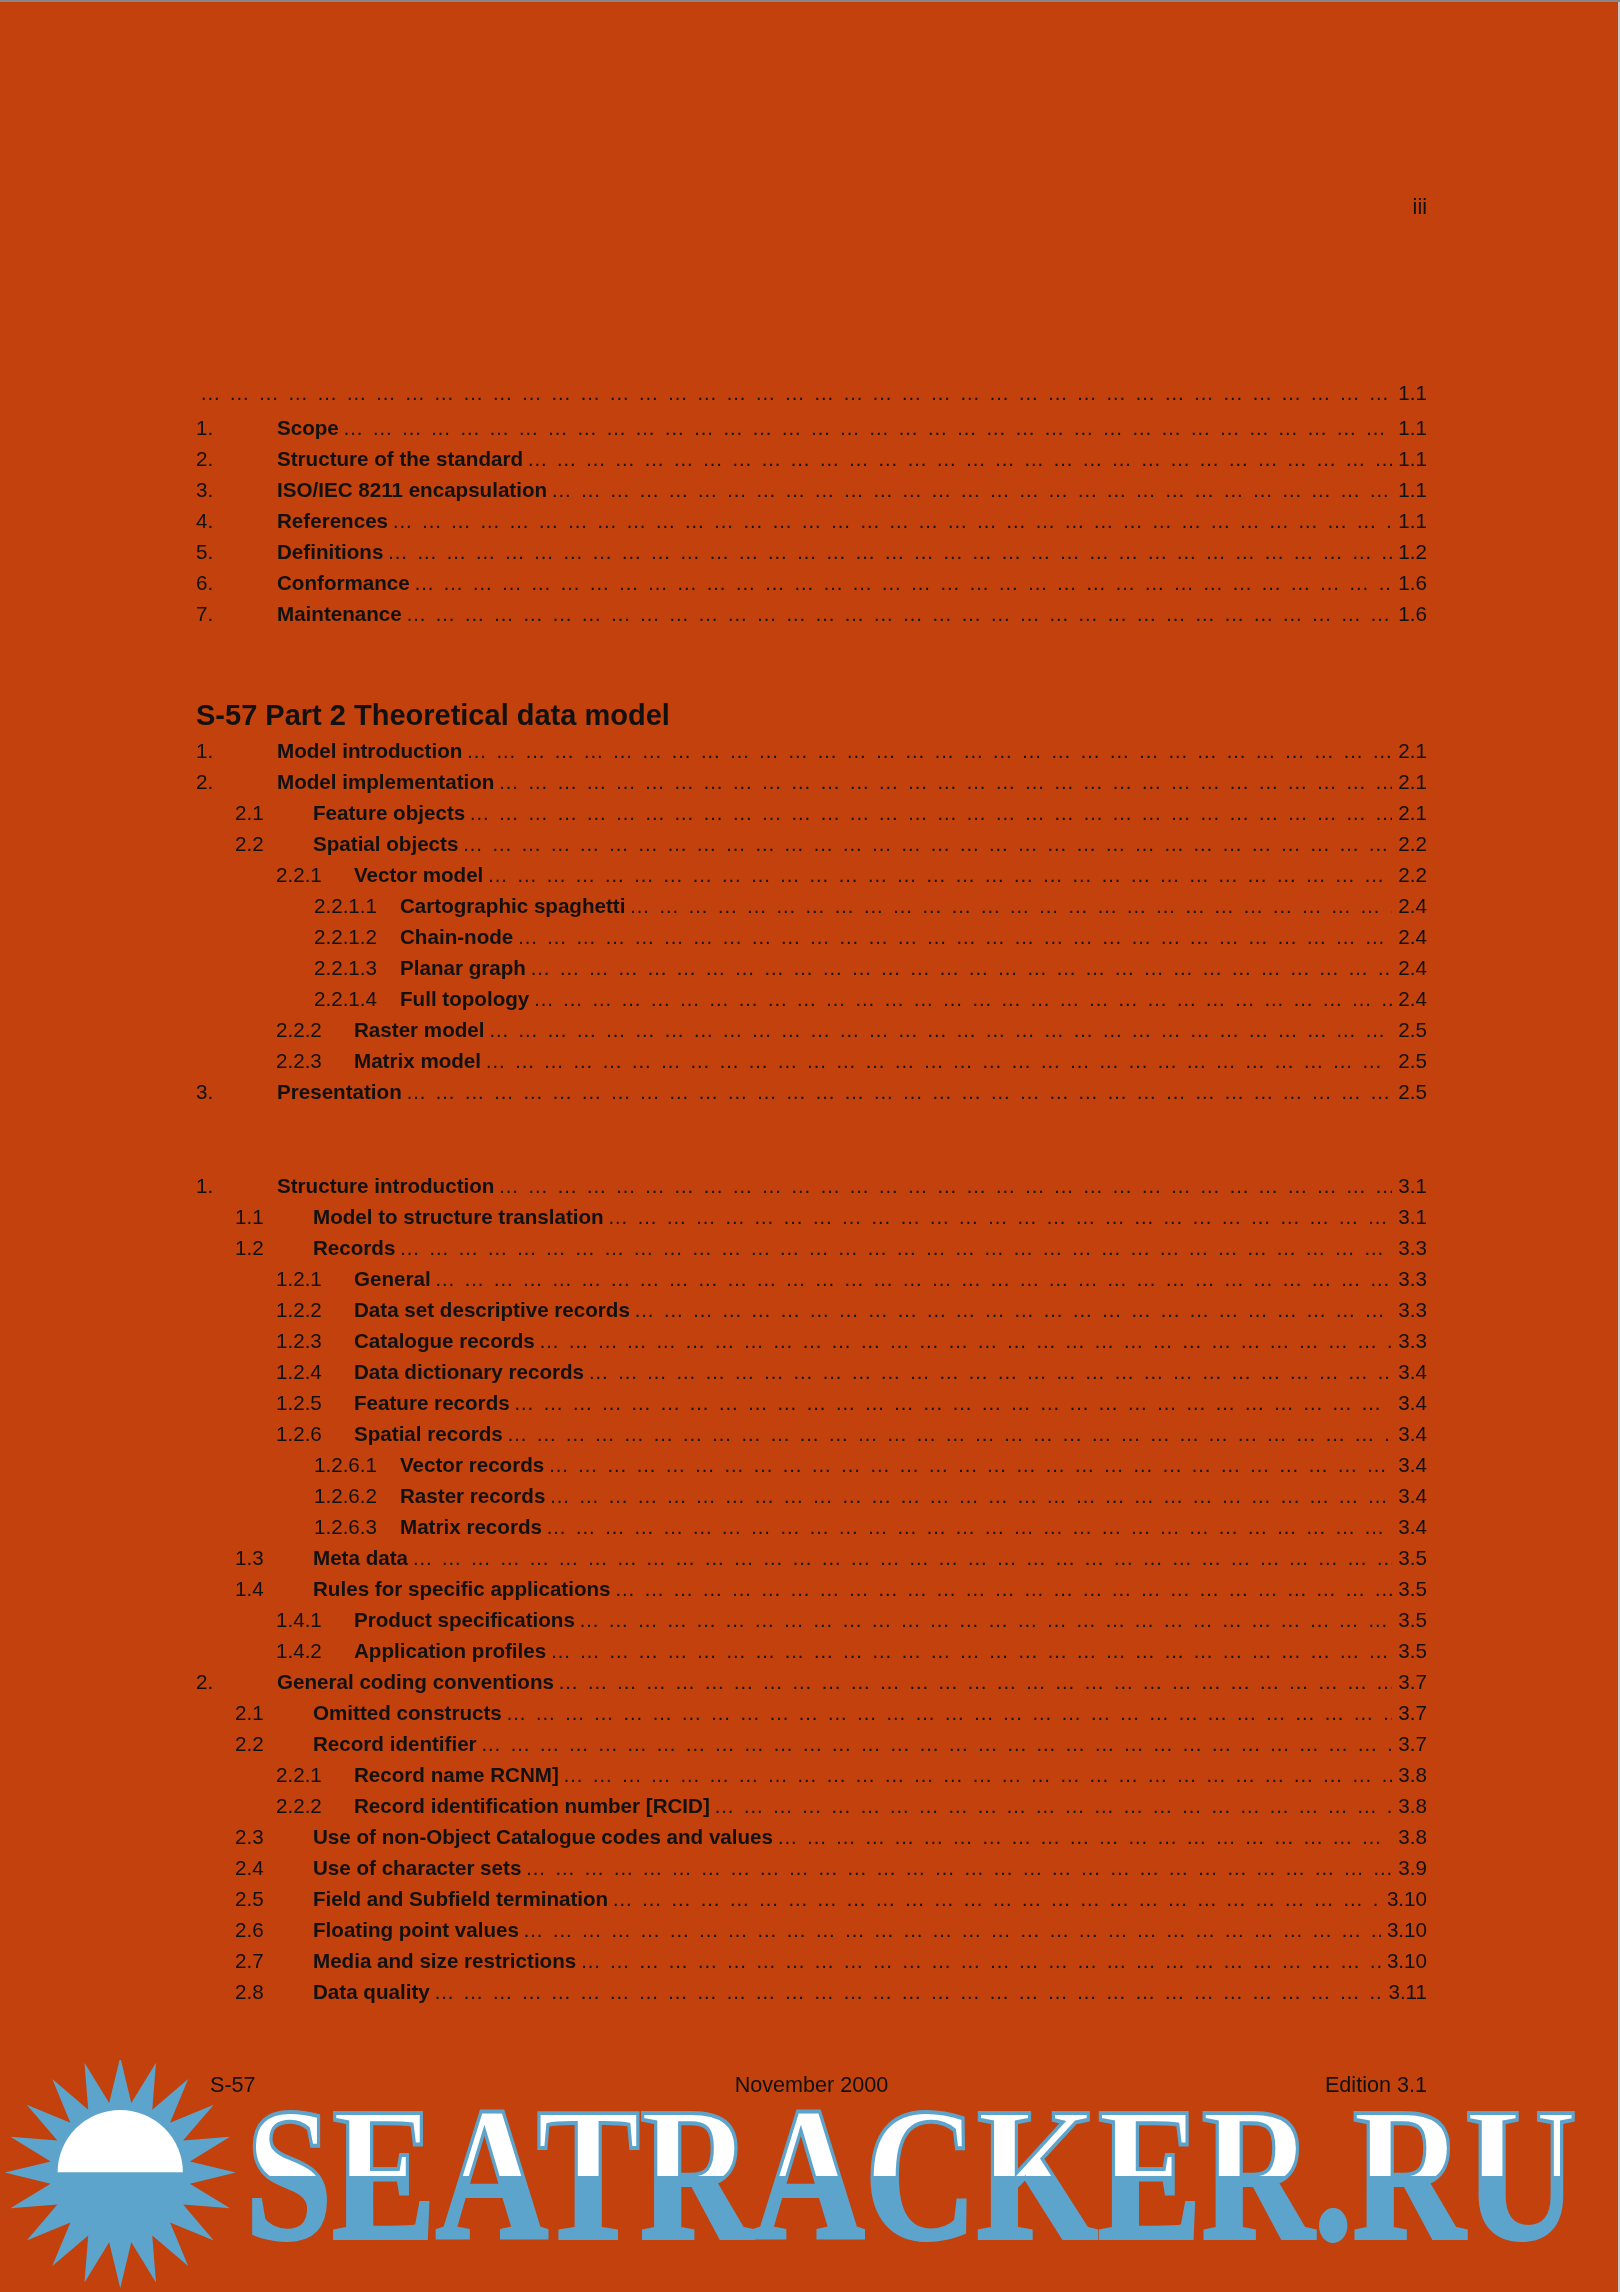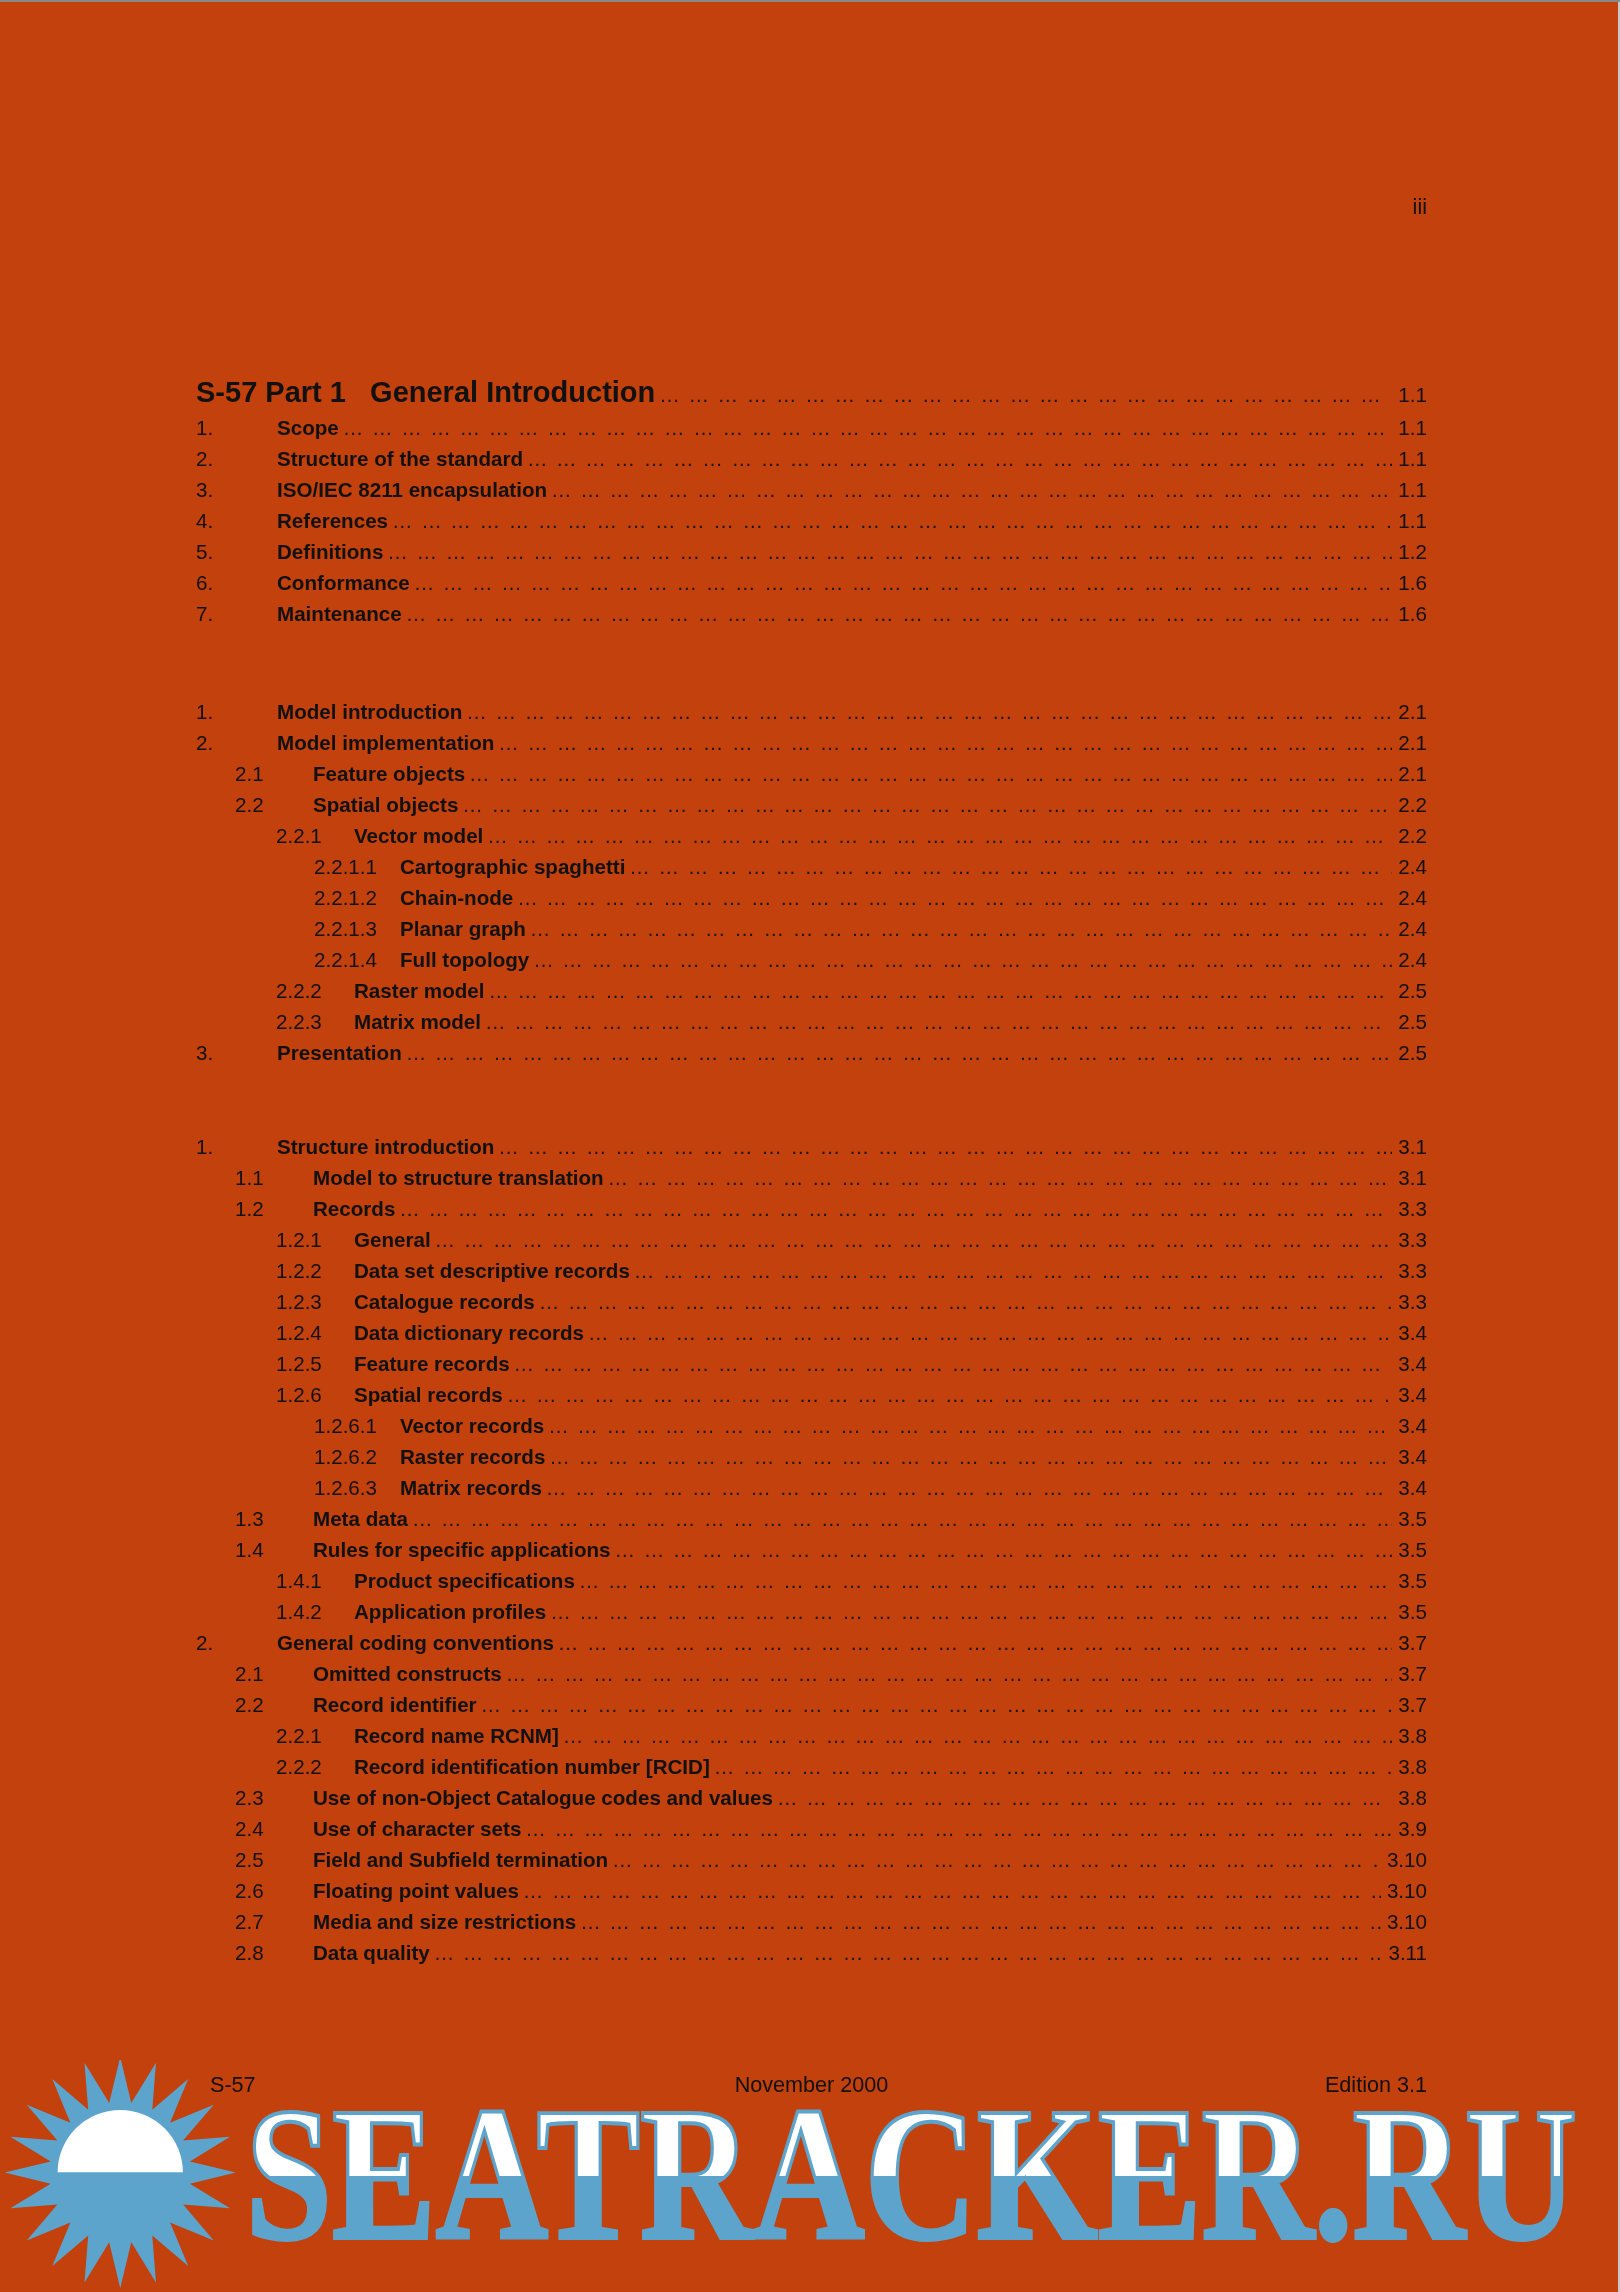--- a/index.html
+++ b/index.html
@@ -50,21 +50,20 @@
 <body>
 
 <div class="page">
 
   <div class="page-num">iii</div>
 
 
   <div class="toc">
       <div class="section">
         <div class="sec-header">
-          <span class="sec-title">S-57 Part 1   General Introduction</span>
           <span class="leader">… … … … … … … … … … … … … … … … … … … … … … … … … … … … … … … … … … … … … … … … … … … … … … … … … … … … … … … … … … … … </span>
           <span class="pg">1.1</span>
         </div>
         <div class="row lvl1">
           <span class="num">1.</span>
           <span class="label">Scope</span>
           <span class="leader">… … … … … … … … … … … … … … … … … … … … … … … … … … … … … … … … … … … … … … … … … … … … … … … … … … … … … … … … … … … … </span>
           <span class="pg">1.1</span>
         </div>
         <div class="row lvl1">
@@ -98,20 +97,23 @@
           <span class="pg">1.6</span>
         </div>
         <div class="row lvl1">
           <span class="num">7.</span>
           <span class="label">Maintenance</span>
           <span class="leader">… … … … … … … … … … … … … … … … … … … … … … … … … … … … … … … … … … … … … … … … … … … … … … … … … … … … … … … … … … … … </span>
           <span class="pg">1.6</span>
         </div>
       </div>
       <div class="section">
+        <div class="sec-header">
+          <span class="sec-title">S-57 Part 2 Theoretical data model</span>
+        </div>
         <div class="row lvl1">
           <span class="num">1.</span>
           <span class="label">Model introduction</span>
           <span class="leader">… … … … … … … … … … … … … … … … … … … … … … … … … … … … … … … … … … … … … … … … … … … … … … … … … … … … … … … … … … … … </span>
           <span class="pg">2.1</span>
         </div>
         <div class="row lvl1">
           <span class="num">2.</span>
           <span class="label">Model implementation</span>
           <span class="leader">… … … … … … … … … … … … … … … … … … … … … … … … … … … … … … … … … … … … … … … … … … … … … … … … … … … … … … … … … … … … </span>

